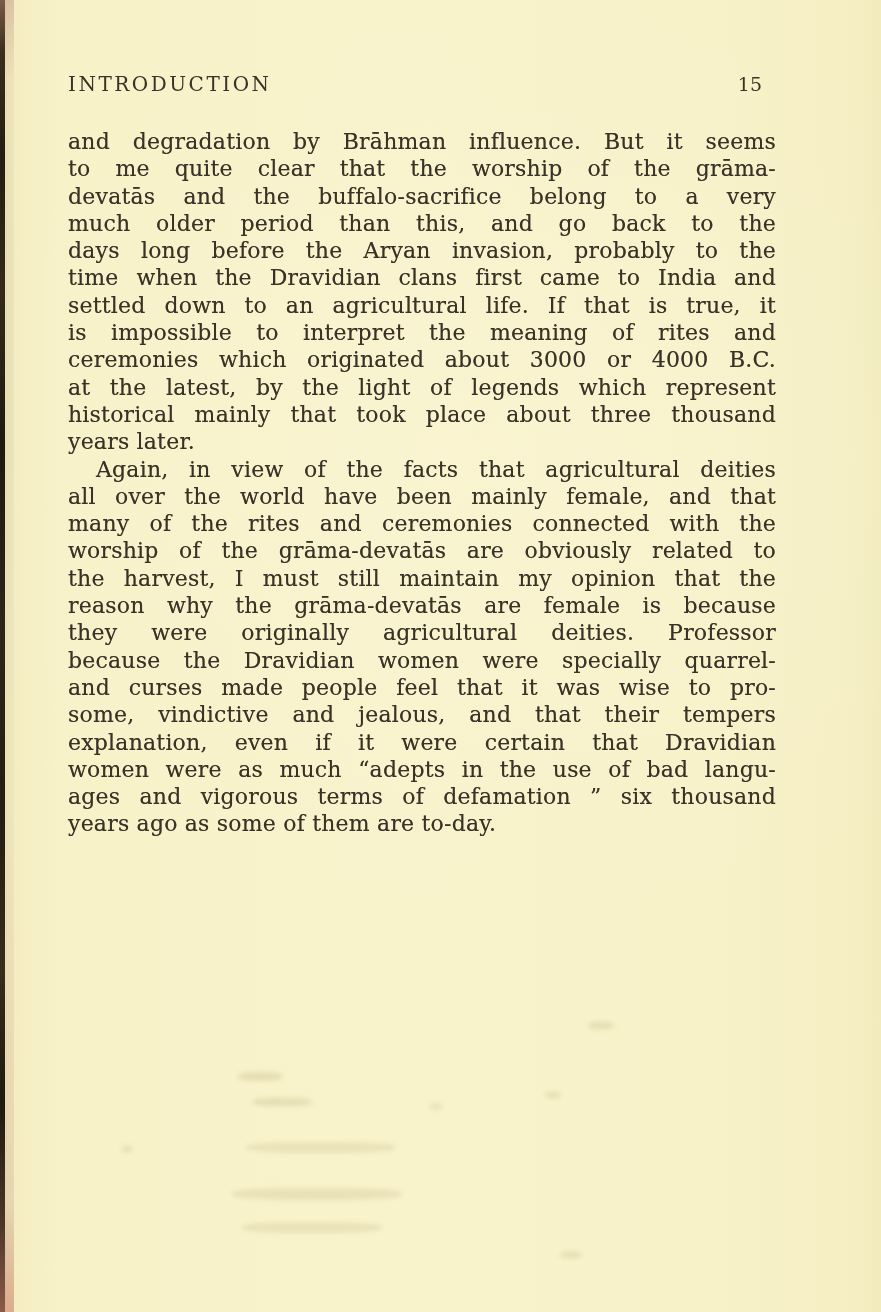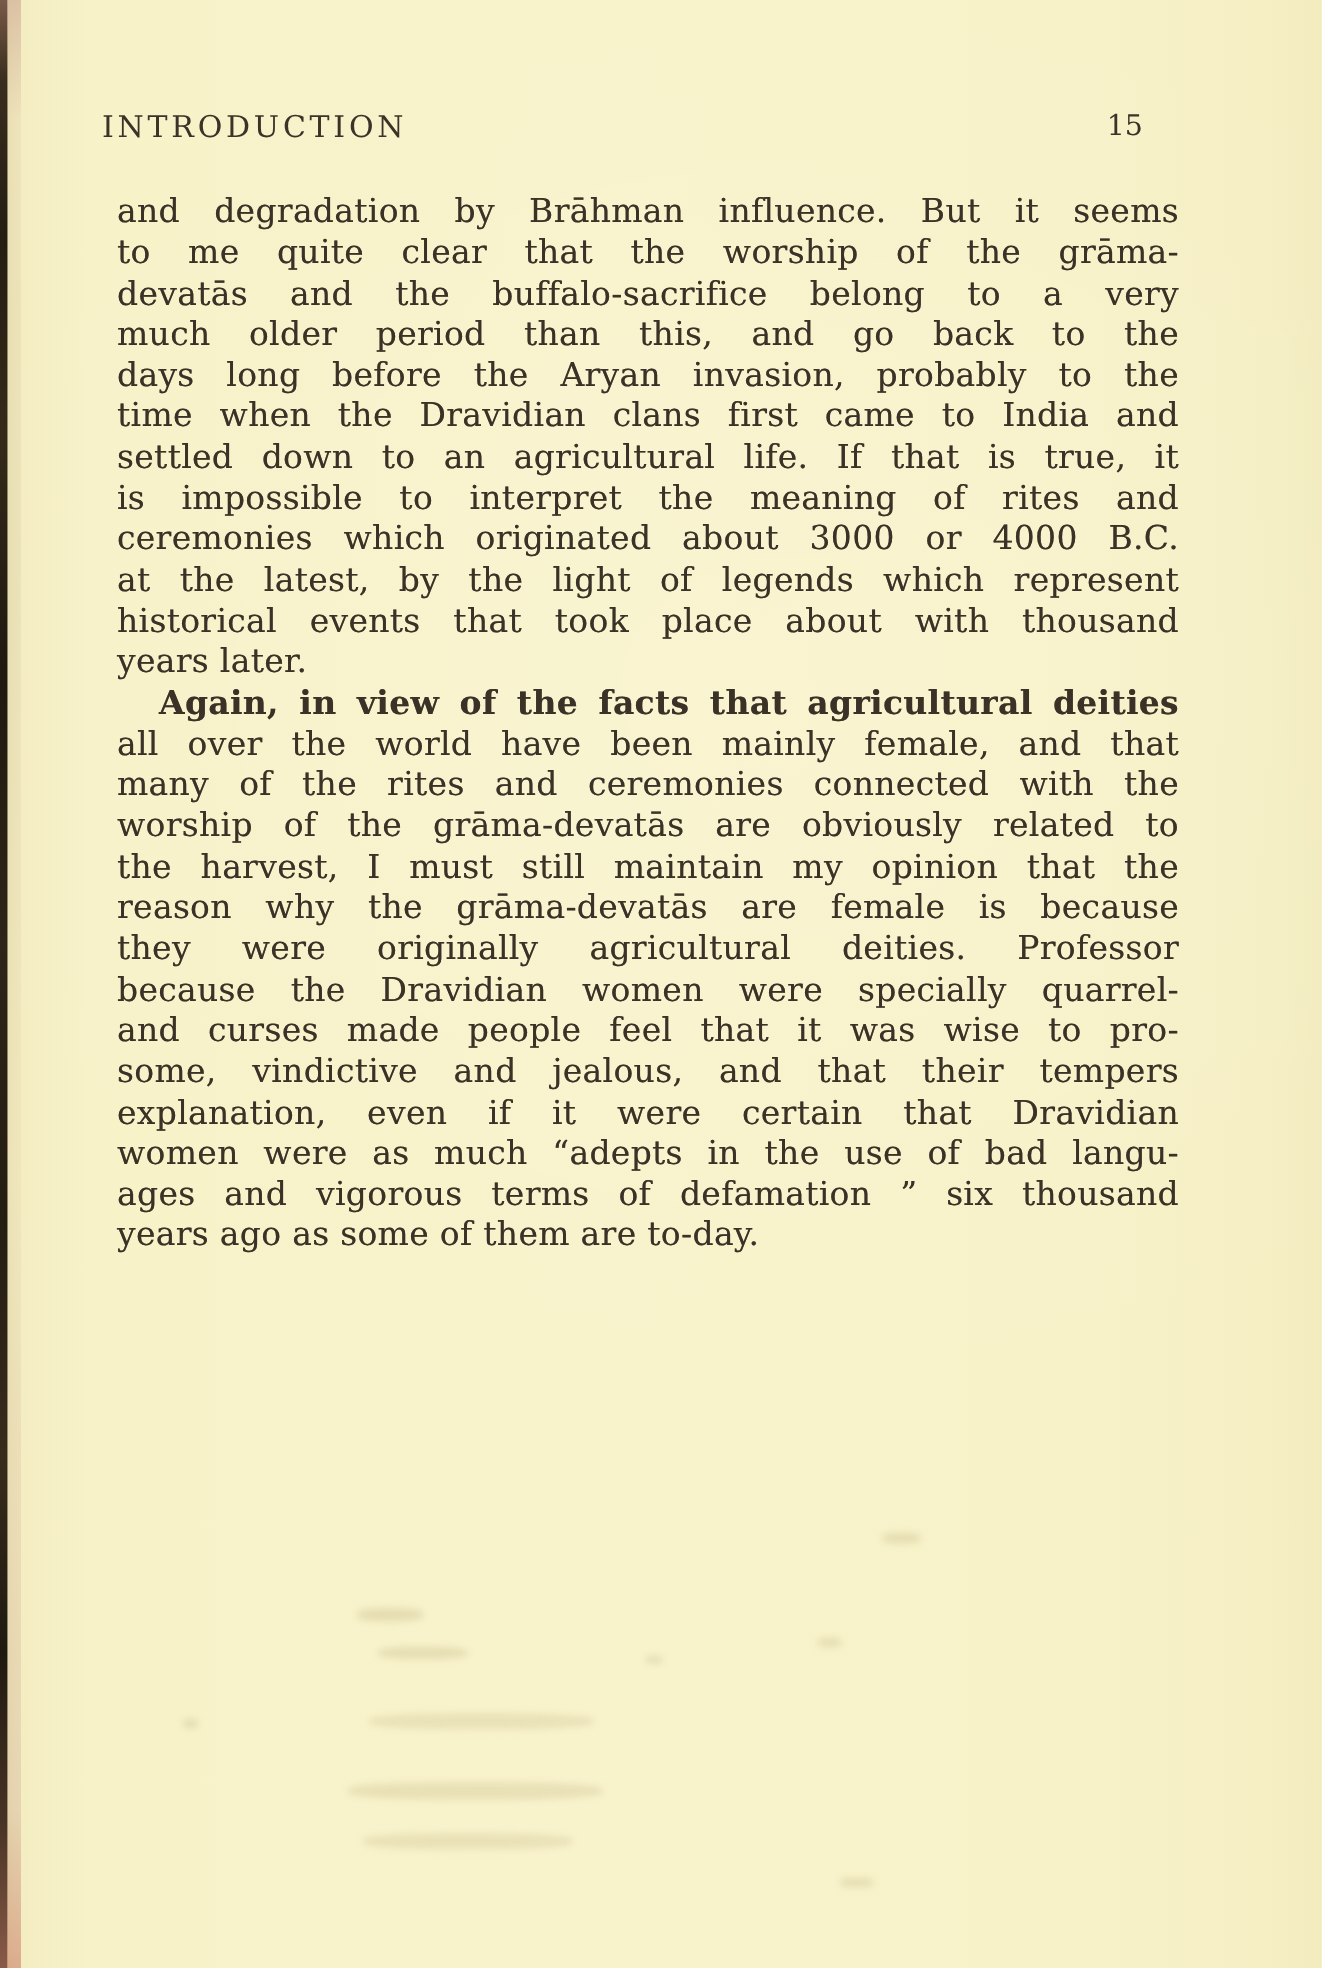--- a/index.html
+++ b/index.html
@@ -62,35 +62,35 @@
     color: #3b3328;
   }
   .page-number {
     position: absolute;
     right: 14px; top: 1px;
     font-size: 19px;
     color: #3b3328;
   }
   .text-block {
     position: absolute;
-    left: 78px; top: 128px;
+    left: 68px; top: 128px;
     width: 708px;
     font-size: 22px;
     line-height: 27.3px;
     color: var(--ink);
     letter-spacing: 0.2px;
     text-shadow: 0 0 0.4px rgba(58,50,39,0.55);
   }
   .paragraph { margin: 0; }
   .jline {
     text-align: justify;
     text-align-last: justify;
   }
   .jline.last { text-align-last: left; }
-  .jline.indent { text-indent: 28px; font-weight: bold; }
+  .jline.indent { text-indent: 28px; }
   
   .artifact {
     position: absolute;
     background: rgba(186,172,124,0.30);
     border-radius: 40%;
     filter: blur(2.5px);
   }
   .a1 { left: 588px; top: 1022px; width: 26px; height: 7px; }
   .a2 { left: 545px; top: 1092px; width: 16px; height: 6px; }
   .a3 { left: 238px; top: 1072px; width: 44px; height: 9px; }
@@ -119,21 +119,21 @@
         <div class="jline">and degradation by Brāhman influence.  But it seems</div>
         <div class="jline">to me quite clear that the worship of the grāma-</div>
         <div class="jline">devatās and the buffalo-sacrifice belong to a very</div>
         <div class="jline">much older period than this, and go back to the</div>
         <div class="jline">days long before the Aryan invasion, probably to the</div>
         <div class="jline">time when the Dravidian clans first came to India and</div>
         <div class="jline">settled down to an agricultural life.  If that is true, it</div>
         <div class="jline">is impossible to interpret the meaning of rites and</div>
         <div class="jline">ceremonies which originated about 3000 or 4000 B.C.</div>
         <div class="jline">at the latest, by the light of legends which represent</div>
-        <div class="jline">historical events that took place about with thousand</div>
+        <div class="jline">historical mainly that took place about three thousand</div>
         <div class="jline last">years later.</div>
       </div>
       <div class="paragraph">
         <div class="jline indent">Again, in view of the facts that agricultural deities</div>
         <div class="jline">all over the world have been mainly female, and that</div>
         <div class="jline">many of the rites and ceremonies connected with the</div>
         <div class="jline">worship of the grāma-devatās are obviously related to</div>
         <div class="jline">the harvest, I must still maintain my opinion that the</div>
         <div class="jline">reason why the grāma-devatās are female is because</div>
         <div class="jline">they were originally agricultural deities.  Professor</div>

